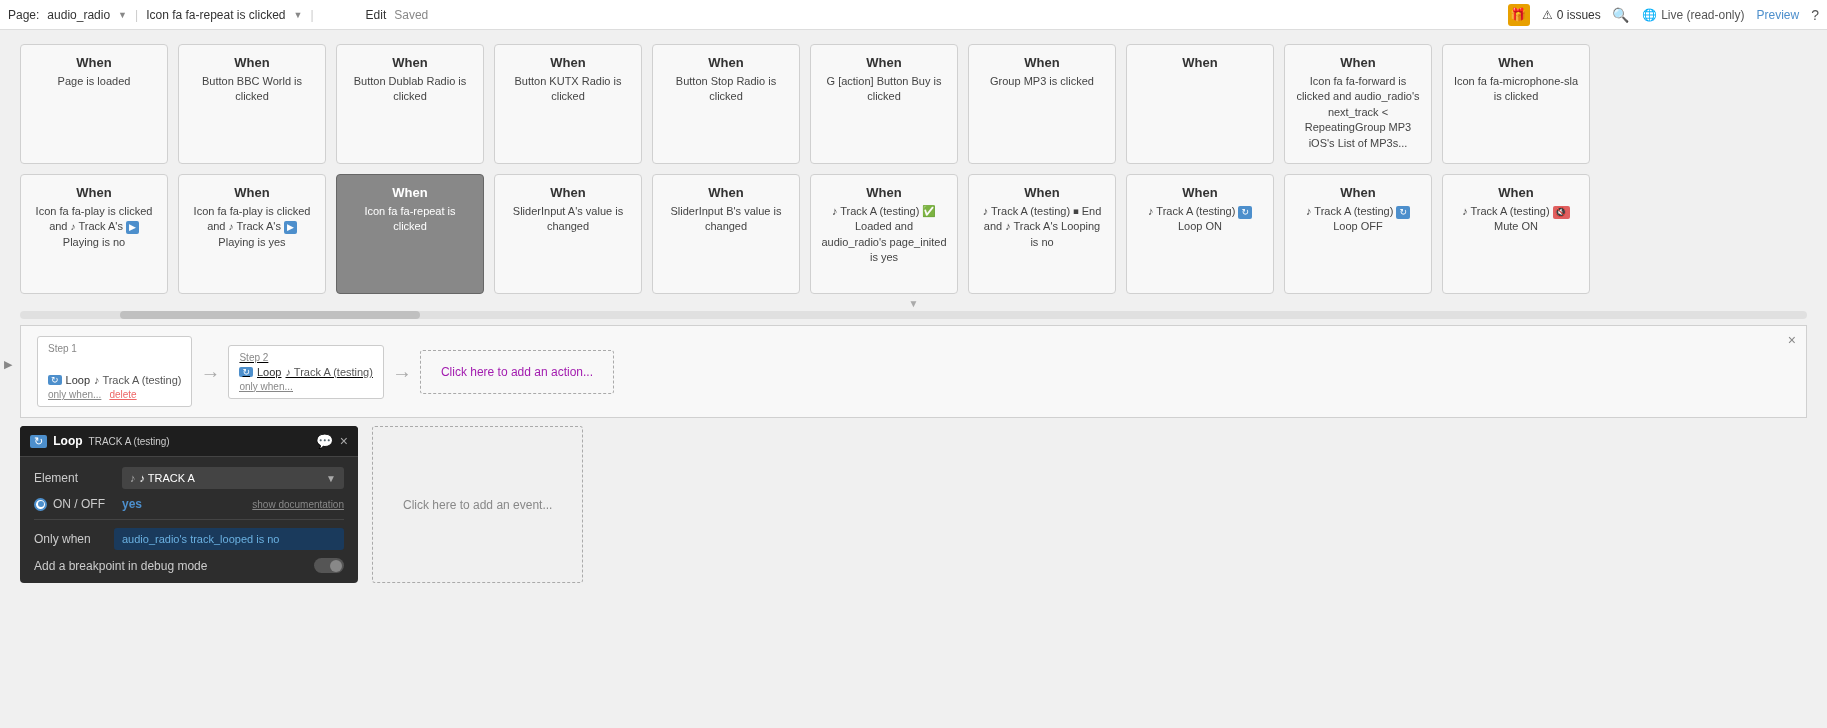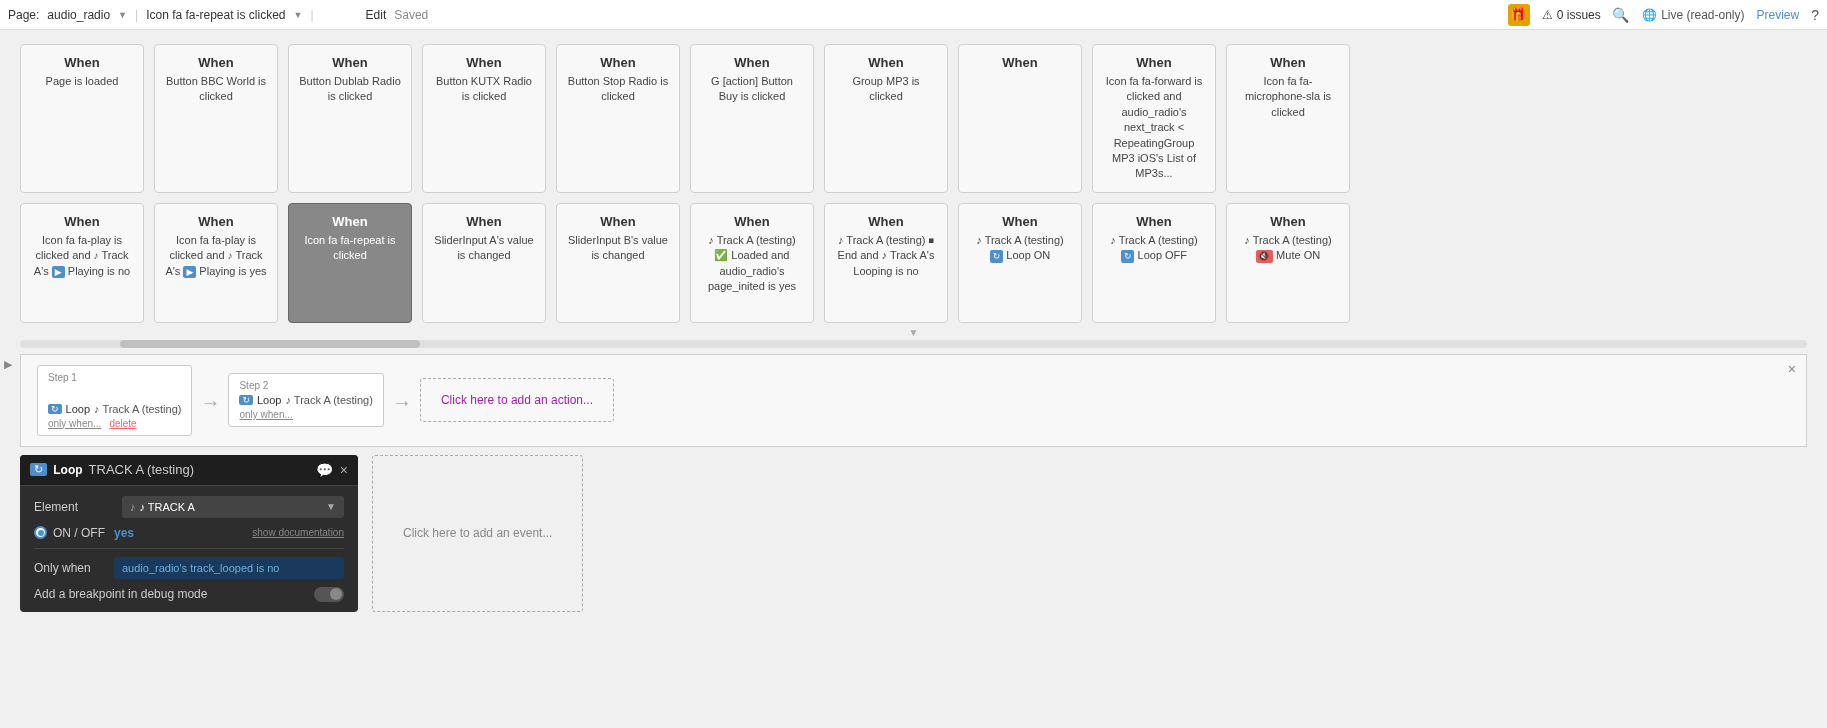--- a/index.html
+++ b/index.html
@@ -16,21 +16,21 @@
     .top-bar-right { margin-left: auto; display: flex; align-items: center; gap: 12px; }
     .gift-icon { background: #e8a000; color: #fff; width: 22px; height: 22px; display: flex; align-items: center; justify-content: center; border-radius: 3px; font-size: 13px; }
     .issues-badge { display: flex; align-items: center; gap: 4px; font-size: 12px; color: #333; }
     .search-icon-btn { font-size: 14px; color: #555; cursor: pointer; }
     .live-badge { font-size: 12px; color: #555; display: flex; align-items: center; gap: 4px; }
     .preview-btn { font-size: 12px; color: #4d8fcc; cursor: pointer; }
     .help-btn { font-size: 14px; color: #555; cursor: pointer; }
     .dropdown-arrow { font-size: 9px; color: #888; }
     .card {
       background: #f8f8f8; border: 1px solid #d0d0d0; border-radius: 4px;
-      width: 124px; min-height: 120px; padding: 10px; display: flex; flex-direction: column;
+      width: 148px; min-height: 120px; padding: 10px; display: flex; flex-direction: column;
       align-items: center; text-align: center; cursor: pointer;
     }
     .card.active { background: #888; border-color: #666; }
     .card.active .card-title { color: #fff; }
     .card.active .card-body { color: #fff; }
     .card-title { font-size: 13px; font-weight: bold; color: #333; margin-bottom: 4px; }
     .card-body { font-size: 11px; color: #444; line-height: 1.4; }
     .card-body .music-icon { font-size: 10px; }
     .card-body .play-icon { display: inline-block; background: #4d8fcc; color: #fff; border-radius: 2px; padding: 0 3px; font-size: 9px; }
 
@@ -191,21 +191,21 @@
       <span style="color:#555;">♪ Track A (testing)</span>
     </div>
     <div style="display:flex; gap:8px; margin-top:3px;">
       <span style="font-size:10px; color:#888; cursor:pointer; text-decoration:underline;">only when...</span>
       <span style="font-size:10px; color:#e66; cursor:pointer; text-decoration:underline;">delete</span>
     </div>
   </div>
 
   <span style="font-size:20px; color:#aaa;">→</span>
 
-  <div style="border:1px solid #ccc; background:#fff; border-radius:3px; padding:6px 10px; min-width:155px;">
+  <div style="border:1px solid #ccc; background:#fff; border-radius:3px; padding:6px 10px; min-width:155px;text-decoration:underline;">
     <div style="font-size:10px; color:#888; margin-bottom:3px;">Step 2</div>
     <div style="display:flex; align-items:center; gap:4px; font-size:11px; color:#333;">
       <span style="display:inline-block; background:#4d8fcc; color:#fff; border-radius:2px; padding:0 3px; font-size:9px;">↻</span>
       <span>Loop</span>
       <span style="color:#555;">♪ Track A (testing)</span>
     </div>
     <div style="display:flex; gap:8px; margin-top:3px;">
       <span style="font-size:10px; color:#888; cursor:pointer; text-decoration:underline;">only when...</span>
     </div>
   </div>
@@ -217,37 +217,37 @@
   </div>
 </div>
 
 <div style="display:flex; gap:14px; margin: 8px 20px 0 20px;">
 
   <div style="background:#2d2d2d; border-radius:4px; width:338px; overflow:hidden;">
 
     <div style="background:#1e1e1e; padding:7px 10px; display:flex; align-items:center; gap:6px; border-bottom:1px solid #444;">
       <span style="display:inline-block; background:#4d8fcc; color:#fff; border-radius:2px; padding:0 4px; font-size:11px;">↻</span>
       <span style="font-size:12px; font-weight:bold; color:#fff;">Loop</span>
-      <span style="font-size:13px; color:#ccc; font-weight:normal;">TRACK A (testing)</span>
+      <span style="font-size:10px; color:#ccc; font-weight:normal;">TRACK A (testing)</span>
       <span style="margin-left:auto; cursor:pointer; color:#aaa; font-size:14px;">💬</span>
       <span style="cursor:pointer; color:#aaa; font-size:14px;">×</span>
     </div>
 
     <div style="padding:10px 14px; display:flex; flex-direction:column; gap:8px;">
 
       <div style="display:flex; align-items:center; gap:8px;">
         <span style="font-size:12px; color:#ccc; min-width:80px;">Element</span>
         <div style="background:#444; border-radius:3px; padding:5px 8px; color:#fff; font-size:11px; display:flex; align-items:center; gap:4px; flex:1; cursor:pointer;">
           <span style="color:#aaa;">♪</span>
           <span>♪ TRACK A</span>
           <span style="margin-left:auto; color:#aaa; font-size:10px;">▼</span>
         </div>
       </div>
 
-      <div style="display:flex; align-items:center; ">
+      <div style="display:flex; align-items:center; gap:8px;">
         <div style="display:flex; align-items:center; gap:6px; min-width:80px;">
           <div style="width:13px; height:13px; border-radius:50%; border:2px solid #4d8fcc; background:#fff; display:flex; align-items:center; justify-content:center; cursor:pointer;">
             <div style="width:6px; height:6px; border-radius:50%; background:#4d8fcc;"></div>
           </div>
           <span style="font-size:12px; color:#ccc;">ON / OFF</span>
         </div>
         <span style="color:#4d8fcc; font-size:12px; font-weight:bold; cursor:pointer;">yes</span>
         <span style="color:#888; font-size:10px; margin-left:auto; text-decoration:underline; cursor:pointer;">show documentation</span>
       </div>
 

